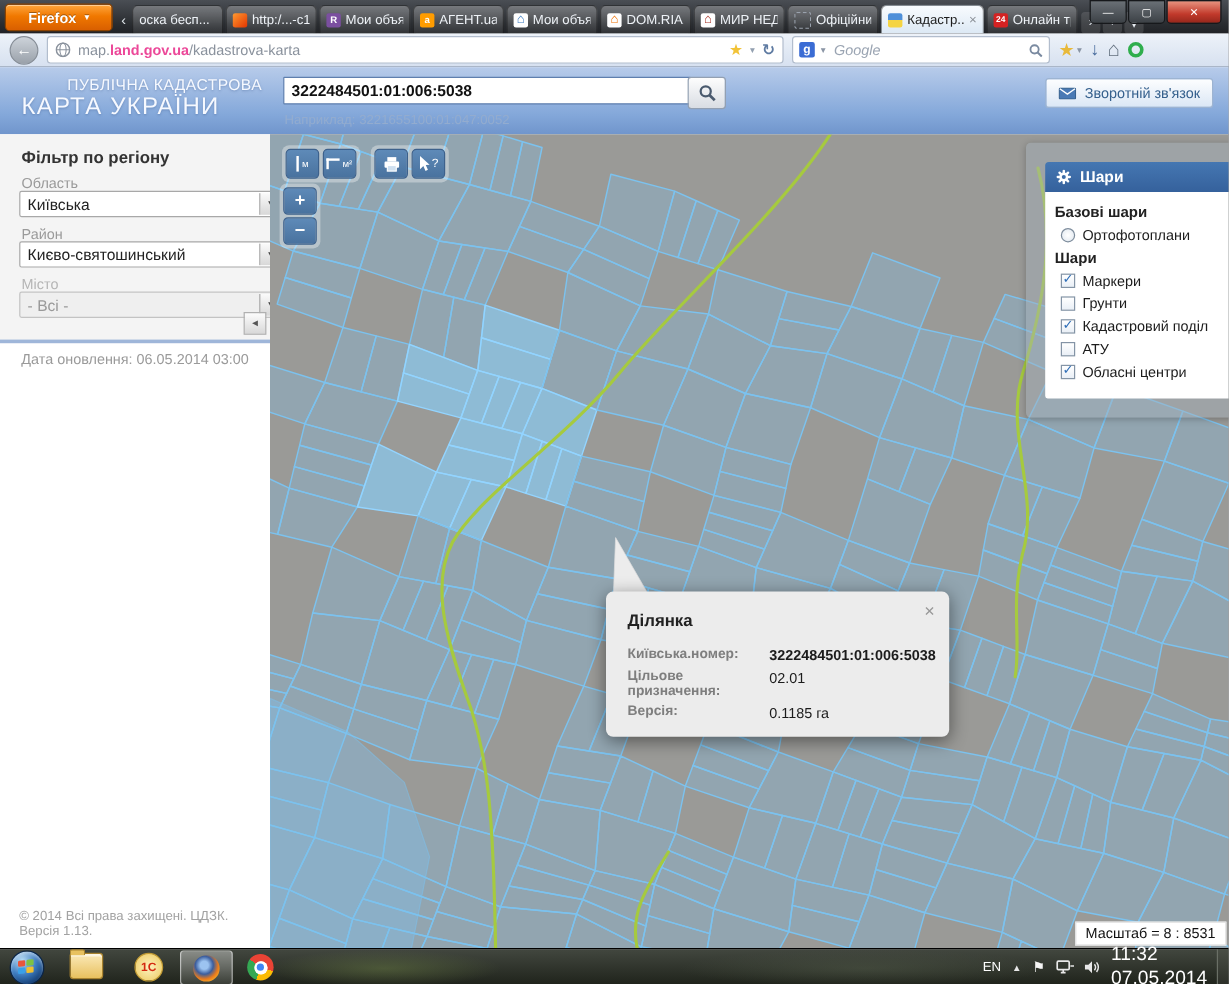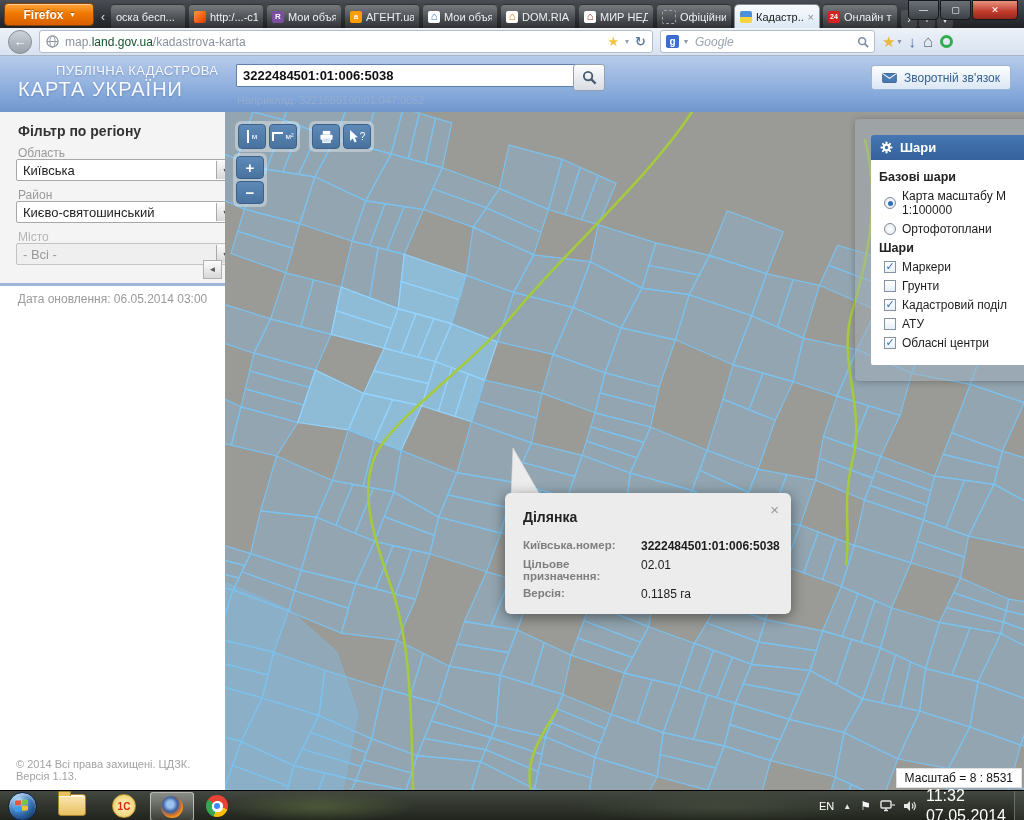--- a/index.html
+++ b/index.html
@@ -43,21 +43,21 @@
   .wc.close{width:44px;background:linear-gradient(#e8937f,#c1392b 60%,#96271c);}
 
   .navbar{position:absolute;left:0;top:28px;right:0;height:28px;
     background:linear-gradient(#edf2f9,#d7e1f0);border-bottom:1px solid #aab6c8;
     display:flex;align-items:center;padding:0 8px;gap:7px;box-sizing:border-box;}
   .back-btn{width:22px;height:22px;border-radius:50%;flex:none;
     background:linear-gradient(#cdd3da,#9aa1aa);border:1px solid #868d96;color:#fff;
     display:flex;align-items:center;justify-content:center;font-size:13px;font-weight:bold;}
   .urlfield{flex:0 0 600px;height:21px;background:#fff;border:1px solid #b2bdcd;border-radius:3px;
     display:flex;align-items:center;padding:0 6px;gap:6px;font-size:12px;color:#8a929d;}
-  .urlfield .host{color:#14532d;font-weight:normal;}
+  .urlfield .host{color:#ec4899;font-weight:bold;}
   .urlfield .spacer{flex:1;}
   .urlfield .star{color:#f2c337;font-size:13px;}
   .urlfield .caret{color:#93a0b0;font-size:8px;}
   .urlfield .reload{color:#5f7ba2;font-size:13px;font-weight:bold;}
   .searchfield{flex:0 0 196px;height:21px;background:#fff;border:1px solid #b2bdcd;border-radius:3px;
     display:flex;align-items:center;padding:0 5px;gap:5px;}
   .gbadge{width:13px;height:13px;border-radius:2px;background:#3b6cd4;color:#fff;font-size:10px;font-weight:bold;
     display:flex;align-items:center;justify-content:center;flex:none;}
   .searchfield input{border:none;outline:none;flex:1;min-width:0;font-size:12px;color:#000000;
     font-family:"Liberation Sans","DejaVu Sans",sans-serif;background:transparent;}
@@ -667,26 +667,20 @@
             <circle cx="7" cy="7" r="4"></circle>
           </g>
           <circle cx="7" cy="7" r="1.8" fill="#3c6da8"></circle>
         </svg>
         <span>Шари</span>
       </div>
       <div class="layers-body">
         <div class="sec-title">Базові шари</div>
 
         <div class="lrow">
-          <span class="radio selected">
-              <span class="dot"></span>
-            </span>
-          <span>Карта масштабу М 1:100000</span>
-        </div>
-        <div class="lrow">
           <span class="radio"></span>
           <span>Ортофотоплани</span>
         </div>
 
         <div class="sec-title">Шари</div>
 
         <div class="lrow">
           <span class="cb checked">
               <span class="tick">✓</span>
             </span>

